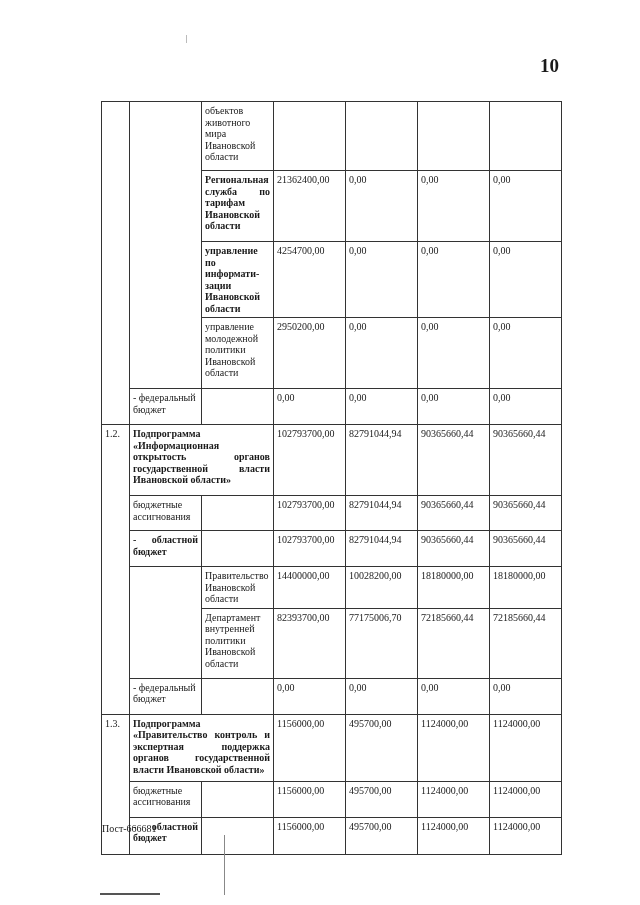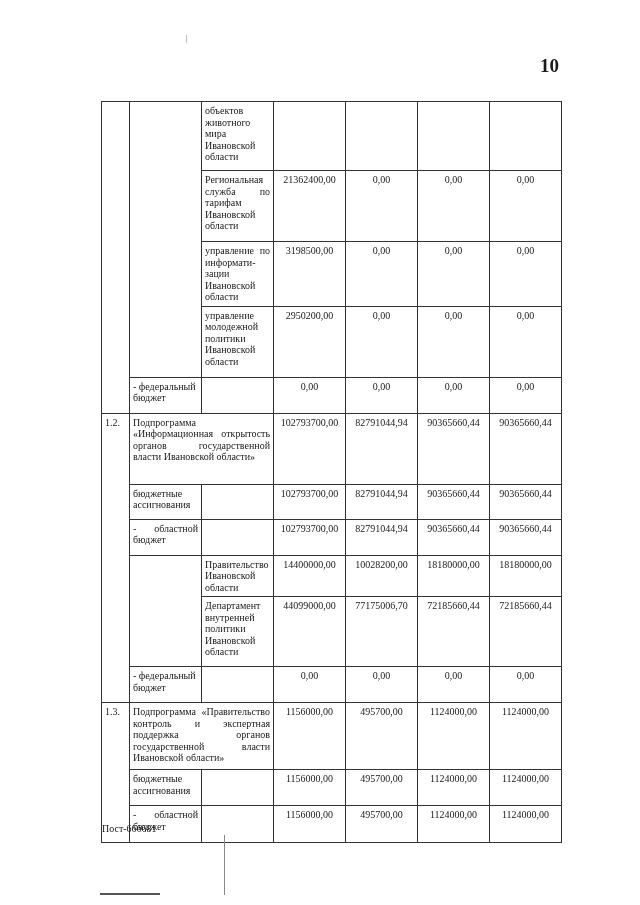--- a/index.html
+++ b/index.html
@@ -3,22 +3,22 @@
 <meta charset="utf-8">
 <style>
   html, body { margin:0; padding:0; background:#ffffff; }
   body { width:640px; height:905px; position:relative; overflow:hidden;
          font-family:"Liberation Serif", "DejaVu Serif", serif; color:#1a1a1a; }
   .page-num { position:absolute; left:540px; top:40px; font-size:19px; font-weight:bold;margin-top:15px; }
   .footer { position:absolute; left:102px; top:823px; font-size:10px; }
   .scan-line { position:absolute; background:#888; }
   table.budget { position:absolute; left:101px; top:72px; border-collapse:collapse; table-layout:fixed; width:460px;margin-top:29px; }
   table.budget td { border:1px solid #333; vertical-align:top; font-size:10px; line-height:11.5px; padding:3px 3px; }
-  td.num { text-align:center; }
-  td.just { text-align:justify; }
+  td.num { }
+  td.just { text-align:justify;font-weight:bold; }
   col.c0 { width:28px; } col.c1 { width:72px; } col.c2 { width:72px; }
   col.c3 { width:72px; } col.c4 { width:72px; } col.c5 { width:72px; } col.c6 { width:72px; }
 </style>
 </head>
 <body>
 
 <div class="page-num">10</div>
 
 <table class="budget">
   <colgroup>
@@ -45,21 +45,21 @@
     <tr style="height:71px">
       <td class="just">Региональная служба по тарифам Ивановской области</td>
       <td class="num">21362400,00</td>
       <td class="num">0,00</td>
       <td class="num">0,00</td>
       <td class="num">0,00</td>
     </tr>
 
     <tr style="height:51px">
       <td class="just">управление по информати-зации Ивановской области</td>
-      <td class="num">3198500,00</td>
+      <td class="num">4254700,00</td>
       <td class="num">0,00</td>
       <td class="num">0,00</td>
       <td class="num">0,00</td>
     </tr>
 
     <tr style="height:71px">
       <td>управление молодежной политики Ивановской области</td>
       <td class="num">2950200,00</td>
       <td class="num">0,00</td>
       <td class="num">0,00</td>
@@ -106,21 +106,21 @@
       <td rowspan="2"></td>
       <td>Правительство Ивановской области</td>
       <td class="num">14400000,00</td>
       <td class="num">10028200,00</td>
       <td class="num">18180000,00</td>
       <td class="num">18180000,00</td>
     </tr>
 
     <tr style="height:70px">
       <td>Департамент внутренней политики Ивановской области</td>
-      <td class="num">44099000,00</td>
+      <td class="num">82393700,00</td>
       <td class="num">77175006,70</td>
       <td class="num">72185660,44</td>
       <td class="num">72185660,44</td>
     </tr>
 
     <tr style="height:36px">
       <td>- федеральный бюджет</td>
       <td></td>
       <td class="num">0,00</td>
       <td class="num">0,00</td>

